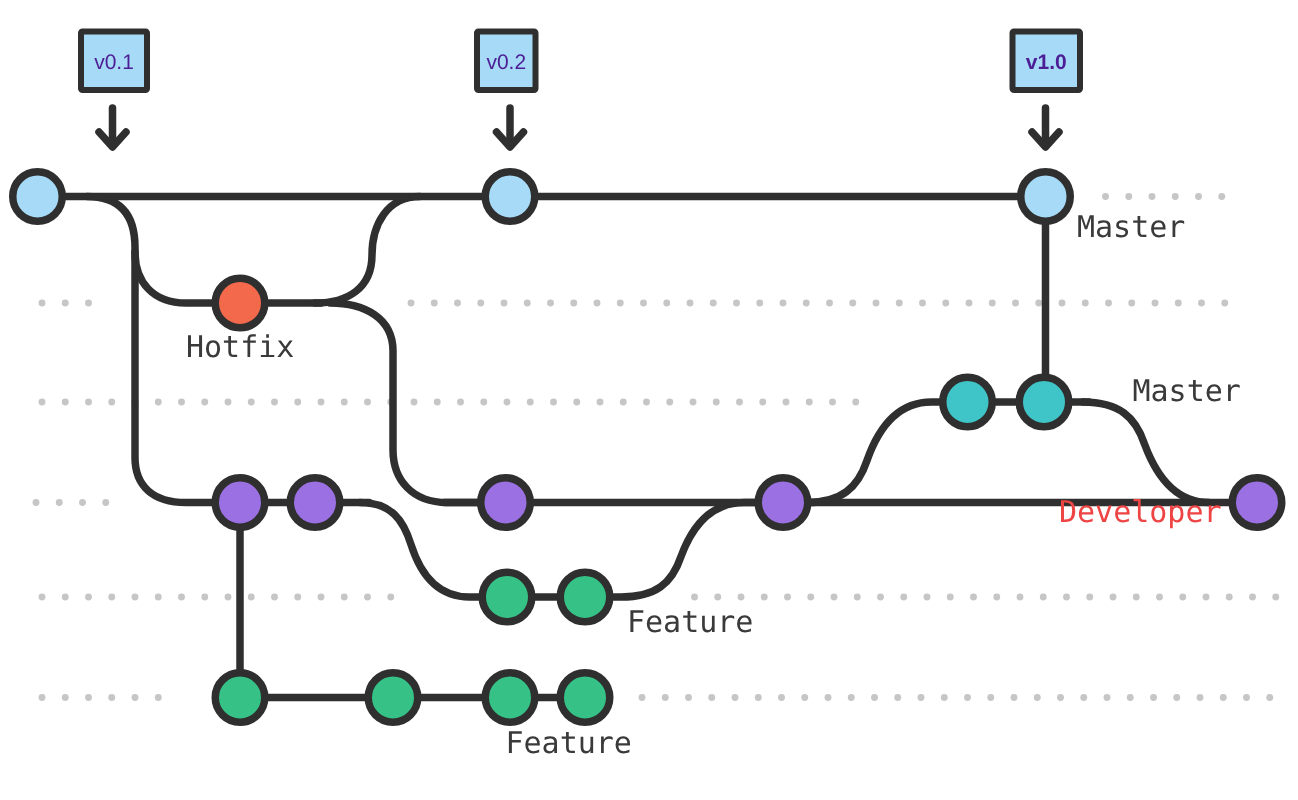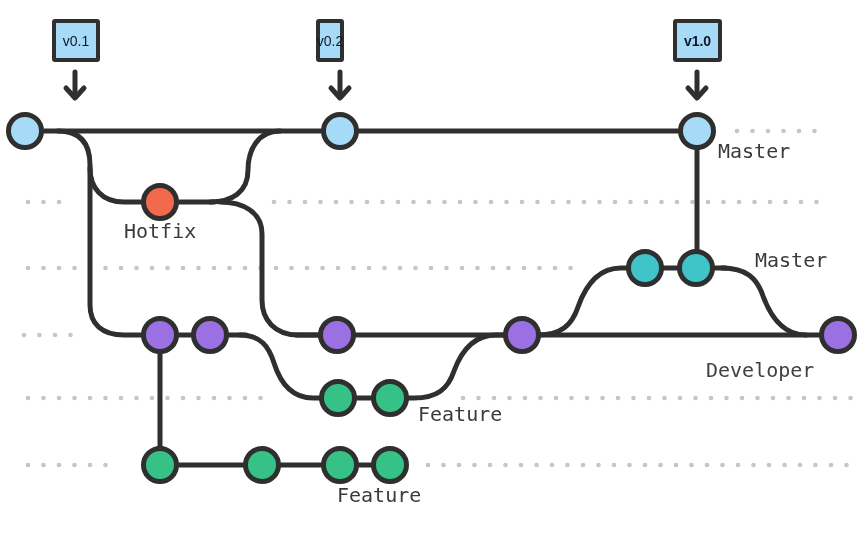--- a/index.html
+++ b/index.html
@@ -1,21 +1,21 @@
 <!DOCTYPE html>
 <html><head>
 <meta charset="utf-8">
 <style>
   html,body{margin:0;padding:0;background:#ffffff;}
   .canvas{position:relative;width:865px;height:533px;background:#ffffff;overflow:hidden;
           font-family:"DejaVu Sans Mono", monospace;}
   #diagram{position:absolute;left:0;top:0;}
   .tag{position:absolute;box-sizing:border-box;border:4px solid #2f2f2f;border-radius:3px;
        background:#a6daf7;display:flex;align-items:center;justify-content:center;
-       font-family:"Liberation Sans", sans-serif;font-size:14px;color:#0f172a;}
+       font-family:"Liberation Sans", sans-serif;font-size:14px;color:#4c1d95;}
   .branch-label{position:absolute;font-family:"DejaVu Sans Mono", monospace;font-size:20px;
        color:#3a3a3a;white-space:nowrap;line-height:20px;}
 </style>
 </head>
 <body>
 
 <div class="canvas">
   <svg id="diagram" width="865" height="533" viewBox="0 0 865 533">
       <circle cx="737" cy="131" r="2.3" fill="#c6c6c6"></circle>
       <circle cx="752.5" cy="131" r="2.3" fill="#c6c6c6"></circle>
@@ -220,26 +220,26 @@
                     L 349 88" fill="none" stroke="#2f2f2f" stroke-width="5" stroke-linecap="round" stroke-linejoin="round"></path>
       <path d="M 697 72 V 96" fill="none" stroke="#2f2f2f" stroke-width="5" stroke-linecap="round"></path>
       <path d="M 688 88
                     L 697 98
                     L 706 88" fill="none" stroke="#2f2f2f" stroke-width="5" stroke-linecap="round" stroke-linejoin="round"></path>
     </svg>
 
   <div class="tag" style="left: 52px; top: 19px; width: 48px; height: 43px; background: rgb(166, 218, 247); border-color: rgb(47, 47, 47);">
     <span>v0.1</span>
   </div>
-  <div class="tag" style="left: 316px; top: 19px; width: 28px; height: 43px; background: rgb(166, 218, 247); border-color: rgb(47, 47, 47);">
+  <div class="tag" style="left: 316px; top: 19px; width: 43px; height: 43px; background: rgb(166, 218, 247); border-color: rgb(47, 47, 47);">
     <span>v0.2</span>
   </div>
   <div class="tag" style="left: 673px; top: 19px; width: 49px; height: 43px; background: rgb(166, 218, 247); border-color: rgb(47, 47, 47); font-weight: bold;">
     <span>v1.0</span>
   </div>
 
   <div class="branch-label" style="left: 718px; top: 141px; color: rgb(58, 58, 58);">Master</div>
   <div class="branch-label" style="left: 124px; top: 221px; color: rgb(58, 58, 58);">Hotfix</div>
   <div class="branch-label" style="left: 755px; top: 250px; color: rgb(58, 58, 58);">Master</div>
-  <div class="branch-label" style="left: 706px; top: 360px; color: #404040;">Developer</div>
+  <div class="branch-label" style="left: 706px; top: 331px; color: #ef4444;">Developer</div>
   <div class="branch-label" style="left: 418px; top: 404px; color: rgb(58, 58, 58);">Feature</div>
   <div class="branch-label" style="left: 337px; top: 485px; color: rgb(58, 58, 58);">Feature</div>
 </div>
 
 </body></html>

